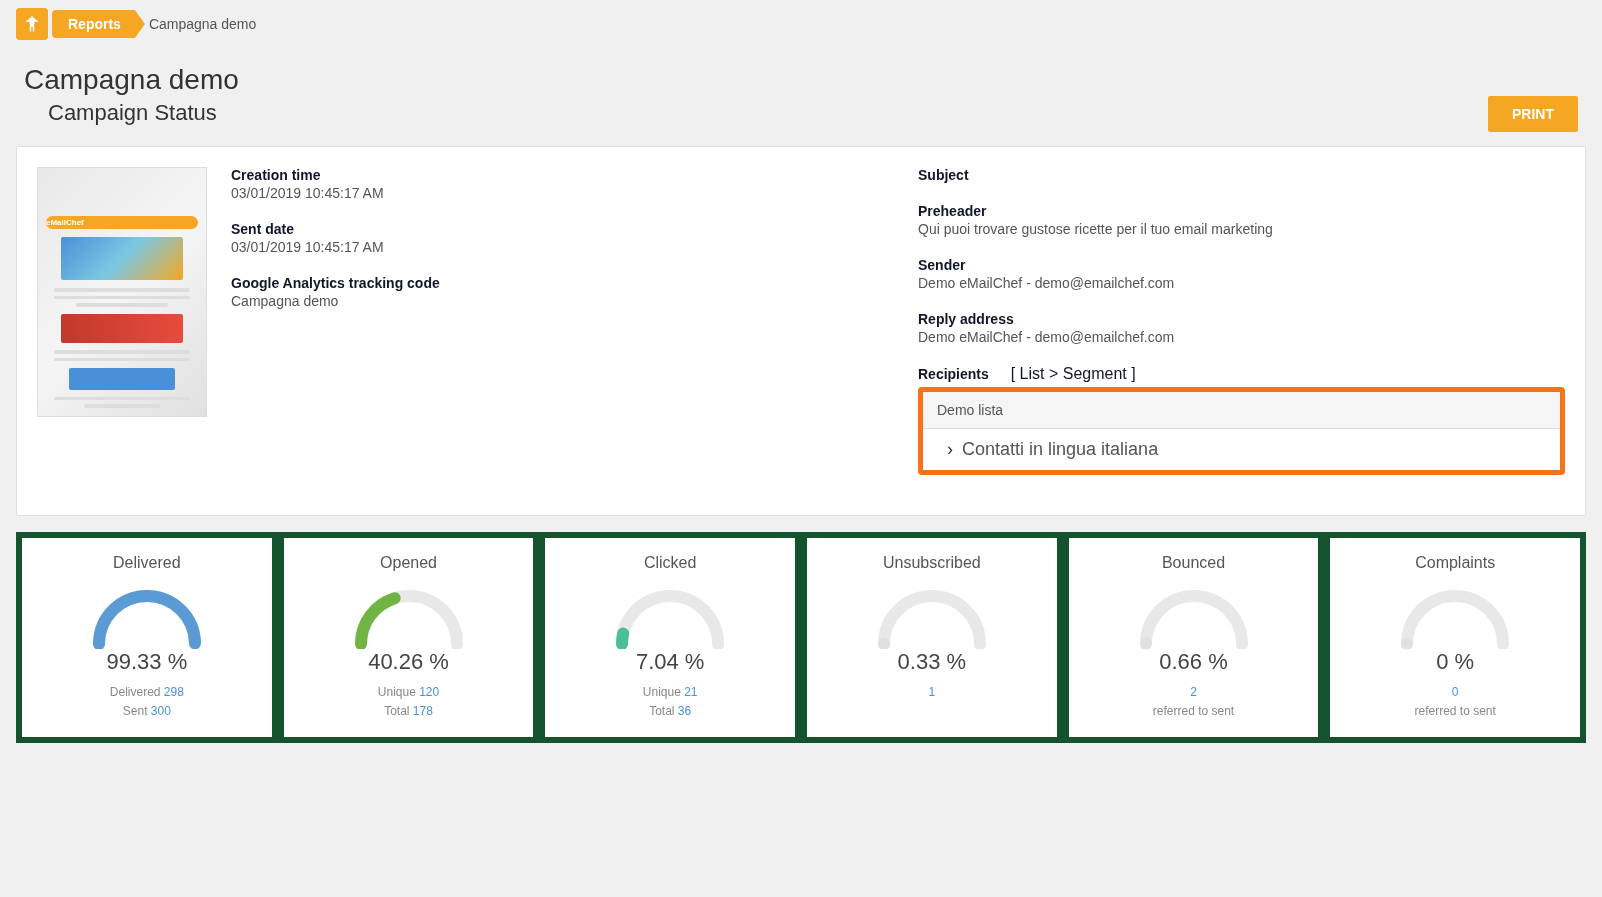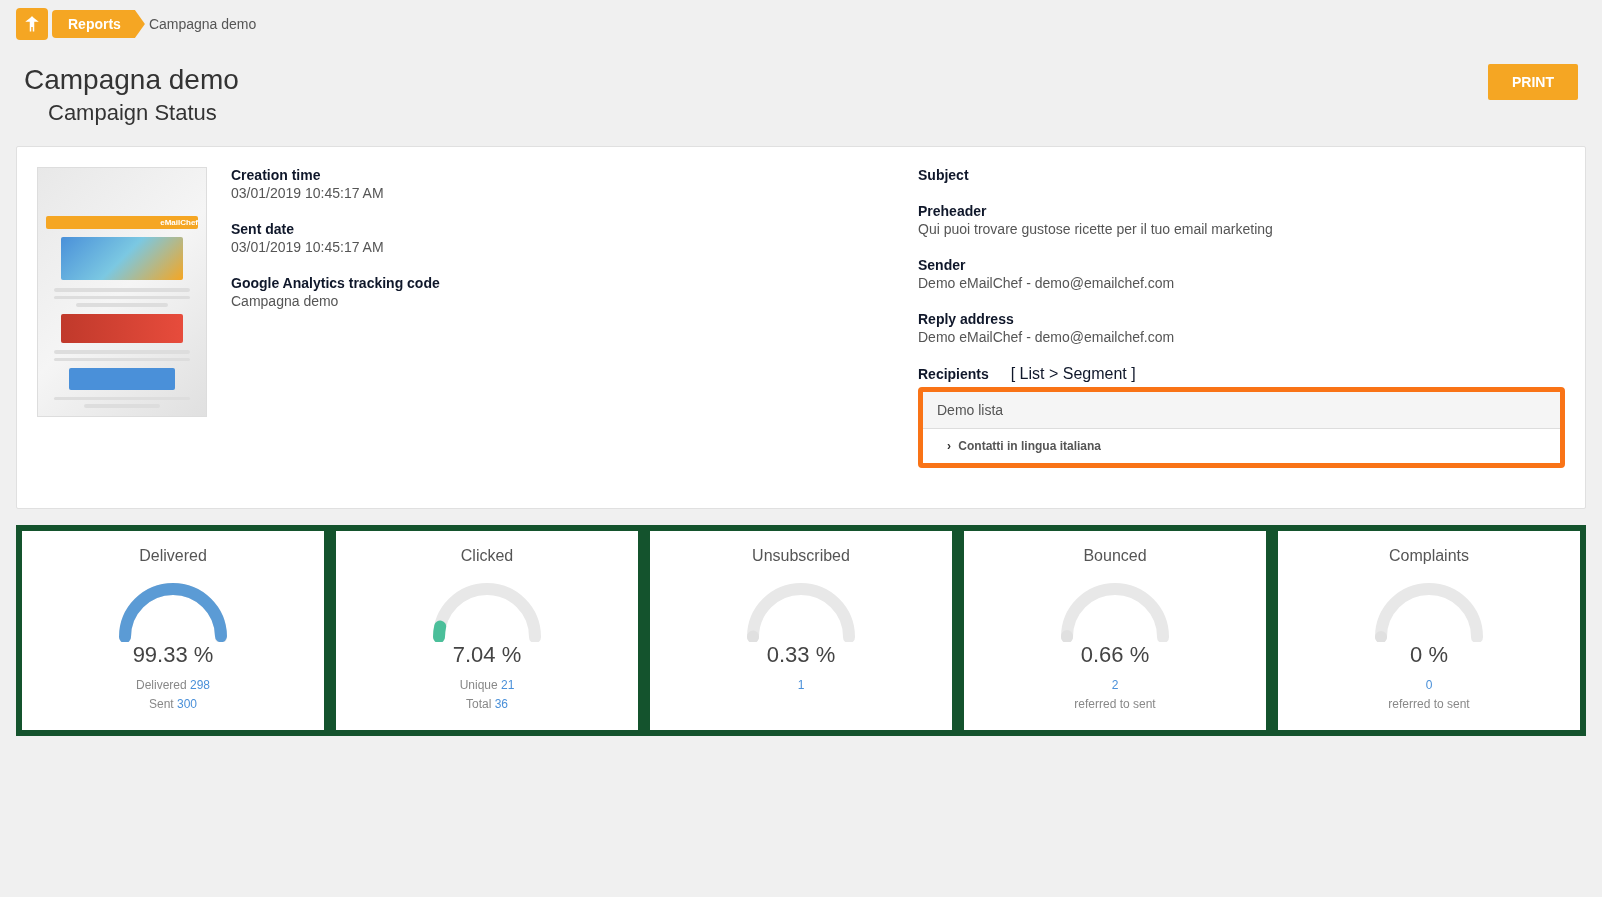--- a/index.html
+++ b/index.html
@@ -57,20 +57,21 @@
     }
     .print-btn {
       background: #f5a623;
       color: white;
       border: none;
       padding: 10px 24px;
       font-size: 14px;
       font-weight: bold;
       cursor: pointer;
       border-radius: 2px;
+      margin-top: 32px;
     }
 
     .campaign-status-title {
       font-size: 22px;
       font-weight: 300;
       color: #333;
       padding: 4px 24px 12px 24px;
     }
 
     
@@ -104,24 +105,24 @@
       justify-content: flex-start;
       padding: 8px;
       gap: 4px;
       font-size: 7px;
       color: #888;
     }
     .thumb-header {
       background: #f5a623;
       width: 100%;
       height: 18px;
-      border-radius: 2px;
-      display: flex;
-      align-items: center;
-      justify-content: flex-end;
+      border-radius: 8px;
+      display: flex;
+      align-items: center;
+      justify-content: flex-start;
       margin-top: 40px;
     }
     .thumb-header span { color: white; font-size: 8px; font-weight: bold; }
     .thumb-content-line {
       width: 90%;
       height: 5px;
       background: #ddd;
       border-radius: 2px;
     }
     .thumb-img-area {
@@ -158,23 +159,22 @@
     }
     .recipients-header {
       background: #f5f5f5;
       padding: 10px 14px;
       font-size: 14px;
       color: #555;
       border-bottom: 1px solid #ddd;
     }
     .recipients-item {
       padding: 10px 14px 10px 24px;
-      font-size: 12px;
+      font-size: 18px;
       color: #555;
-      font-weight: bold;
     }
     .recipients-arrow { color: #333; margin-right: 4px; }
 
     
     .stats-row {
       display: flex;
       gap: 0;
       margin: 0 16px;
       background: white;
     }
@@ -314,20 +314,33 @@
       <circle cx="60" cy="60" r="48" fill="none" stroke="#e8e8e8" stroke-width="12" stroke-dasharray="150.79644737231007 301.59289474462014" stroke-dashoffset="0" transform="rotate(180 60 60)" stroke-linecap="round"></circle>
 
       <circle cx="60" cy="60" r="48" fill="none" stroke="#5b9bd5" stroke-width="12" stroke-dasharray="149.7861111749156 301.59289474462014" stroke-dashoffset="0" transform="rotate(180 60 60)" stroke-linecap="round"></circle>
     </svg>
     <div class="stat-percent">99.33 %</div>
     <div class="stat-detail">
       <span class="stat-label-dark">Delivered </span><span class="stat-num" style="cursor:pointer;">298</span><br><span class="stat-label-dark">Sent </span><span class="stat-num" style="cursor:pointer;">300</span><br>
     </div>
   </div>
     <div class="stat-card">
+    <div class="stat-title">Opened</div>
+    <svg class="gauge-svg" viewBox="0 0 120 65">
+
+      <circle cx="60" cy="60" r="48" fill="none" stroke="#e8e8e8" stroke-width="12" stroke-dasharray="150.79644737231007 301.59289474462014" stroke-dashoffset="0" transform="rotate(180 60 60)" stroke-linecap="round"></circle>
+
+      <circle cx="60" cy="60" r="48" fill="none" stroke="#70b544" stroke-width="12" stroke-dasharray="60.710649712092035 301.59289474462014" stroke-dashoffset="0" transform="rotate(180 60 60)" stroke-linecap="round"></circle>
+    </svg>
+    <div class="stat-percent">40.26 %</div>
+    <div class="stat-detail">
+      <span class="stat-label-dark">Unique </span><span class="stat-num" style="cursor:pointer;">120</span><br><span class="stat-label-dark">Total </span><span class="stat-num" style="cursor:pointer;">178</span><br>
+    </div>
+  </div>
+    <div class="stat-card">
     <div class="stat-title">Clicked</div>
     <svg class="gauge-svg" viewBox="0 0 120 65">
 
       <circle cx="60" cy="60" r="48" fill="none" stroke="#e8e8e8" stroke-width="12" stroke-dasharray="150.79644737231007 301.59289474462014" stroke-dashoffset="0" transform="rotate(180 60 60)" stroke-linecap="round"></circle>
 
       <circle cx="60" cy="60" r="48" fill="none" stroke="#4bbf9a" stroke-width="12" stroke-dasharray="10.616069895010629 301.59289474462014" stroke-dashoffset="0" transform="rotate(180 60 60)" stroke-linecap="round"></circle>
     </svg>
     <div class="stat-percent">7.04 %</div>
     <div class="stat-detail">
       <span class="stat-label-dark">Unique </span><span class="stat-num" style="cursor:pointer;">21</span><br><span class="stat-label-dark">Total </span><span class="stat-num" style="cursor:pointer;">36</span><br>

